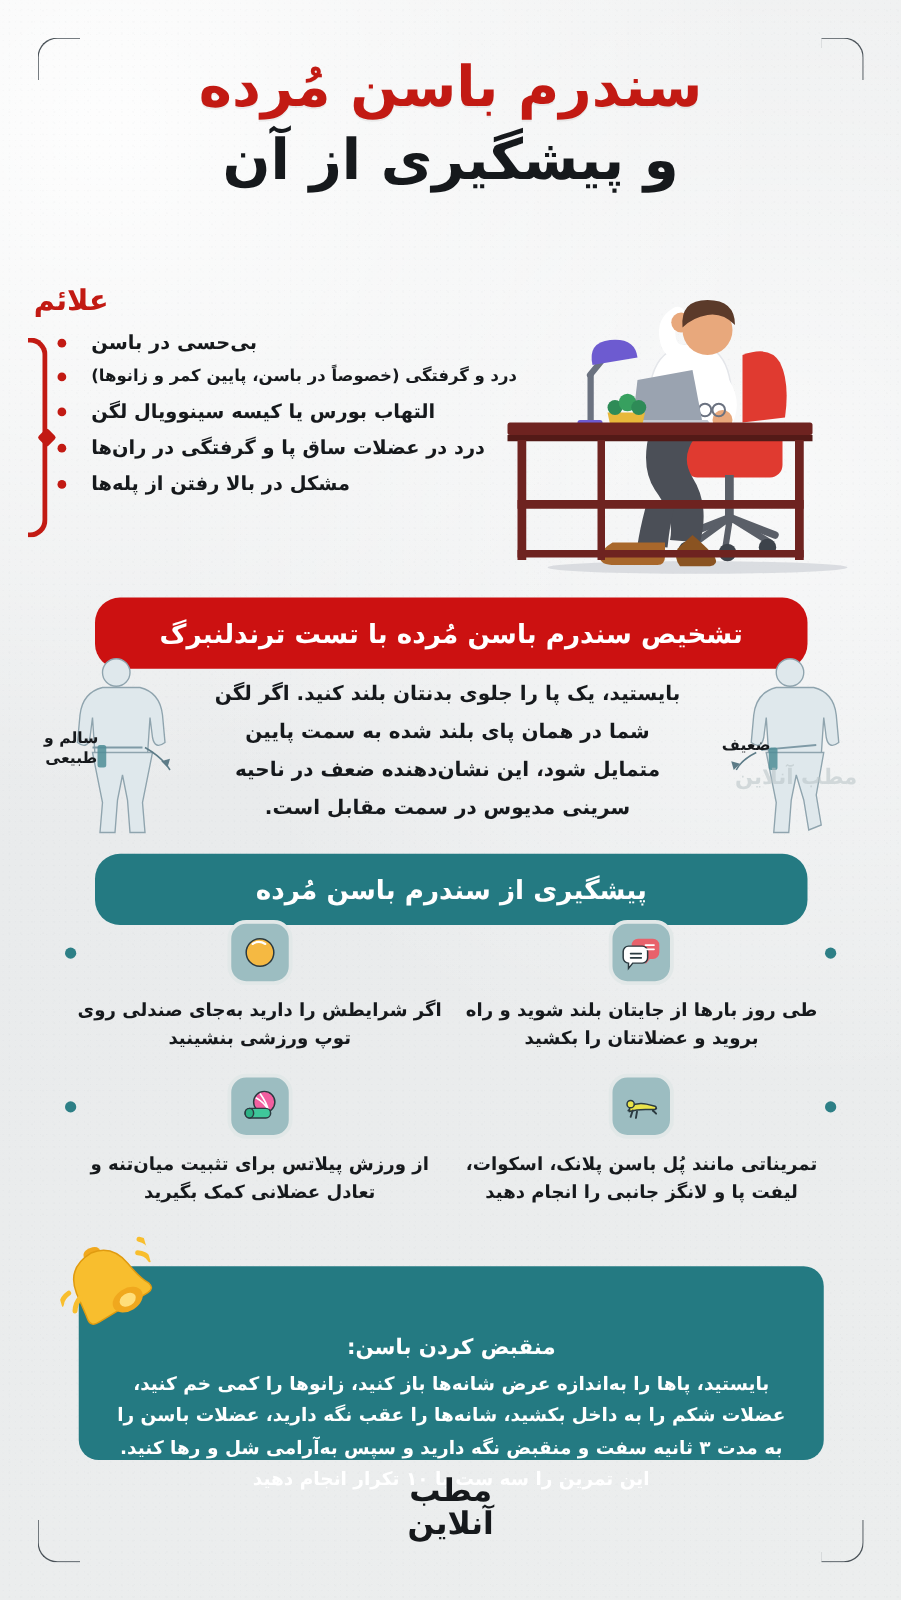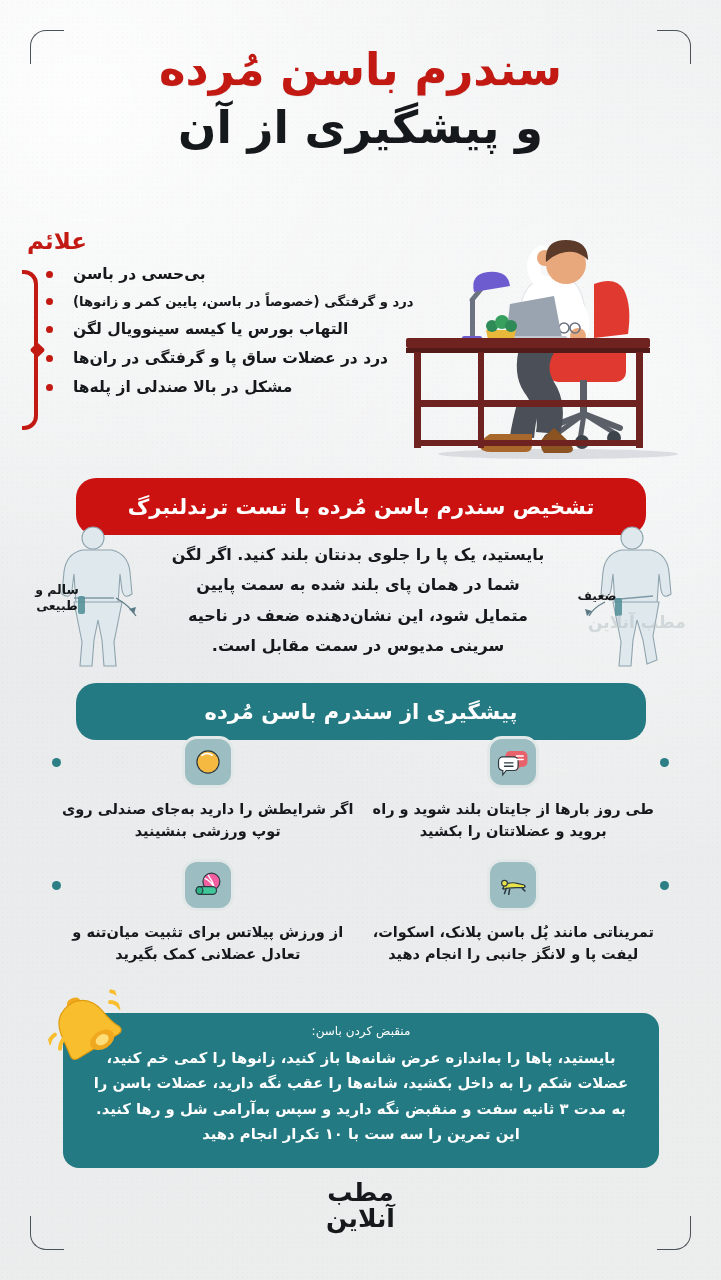--- a/index.html
+++ b/index.html
@@ -262,23 +262,24 @@
     left: 63px;
     width: 596px;
     height: 155px;
     background: #247A82;
     border-radius: 16px;
     padding: 11px 26px 14px;
     color: #ffffff;
     text-align: center;
   }
   .callout-title {
-    font-size: 12px;
-    font-weight: normal;
+    font-size: 17px;
+    font-weight: bold;
     margin-bottom: 7px;
+    margin-top: 44px;
   }
   .callout-body {
     font-size: 14.8px;
     font-weight: bold;
     line-height: 1.72;
   }
   .bell {
     position: absolute;
     top: 988px;
     left: 46px;
@@ -331,21 +332,21 @@
       </div>
       <div class="symptom">
         <span class="txt">التهاب بورس یا کیسه سینوویال لگن</span>
         <span class="dot"></span>
       </div>
       <div class="symptom">
         <span class="txt">درد در عضلات ساق پا و گرفتگی در ران‌ها</span>
         <span class="dot"></span>
       </div>
       <div class="symptom">
-        <span class="txt">مشکل در بالا صندلی از پله‌ها</span>
+        <span class="txt">مشکل در بالا رفتن از پله‌ها</span>
         <span class="dot"></span>
       </div>
     </div>
   </div>
 
   <div class="desk-illu">
     <svg viewBox="0 0 318 232" width="318" height="232">
 
       <ellipse cx="160" cy="222" rx="120" ry="5" fill="#c8ccd2" opacity="0.6"></ellipse>
 

